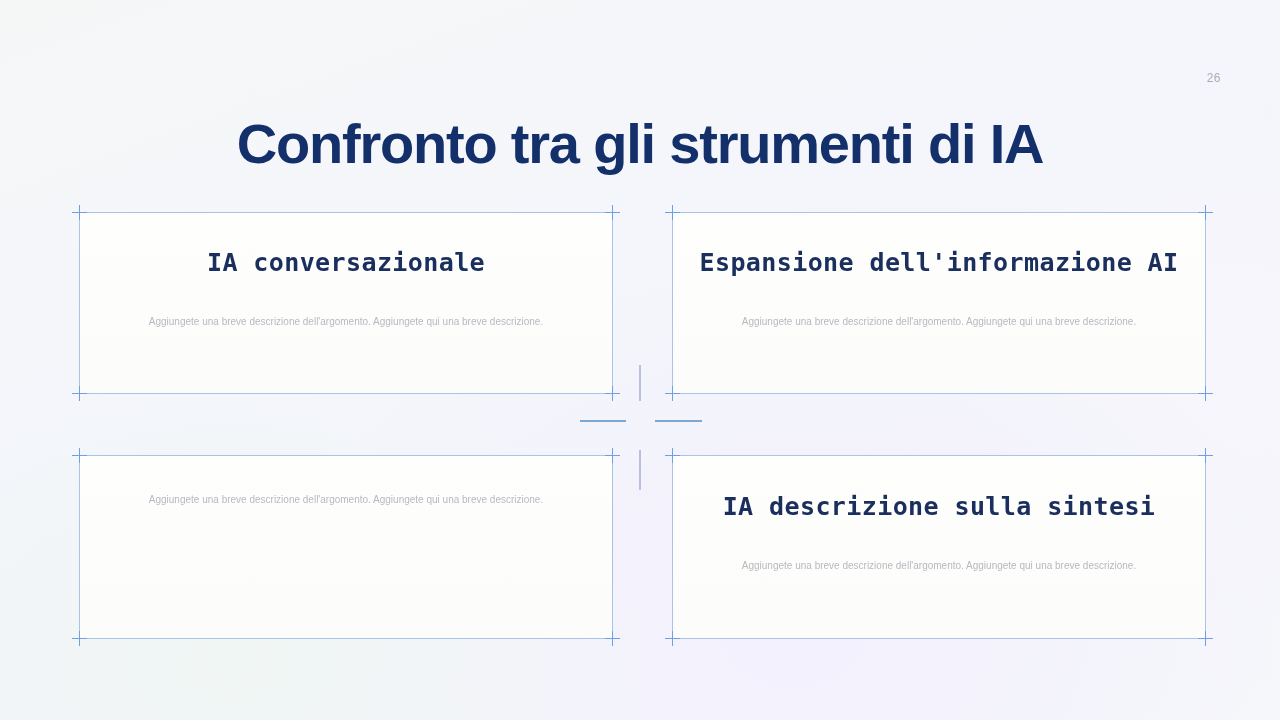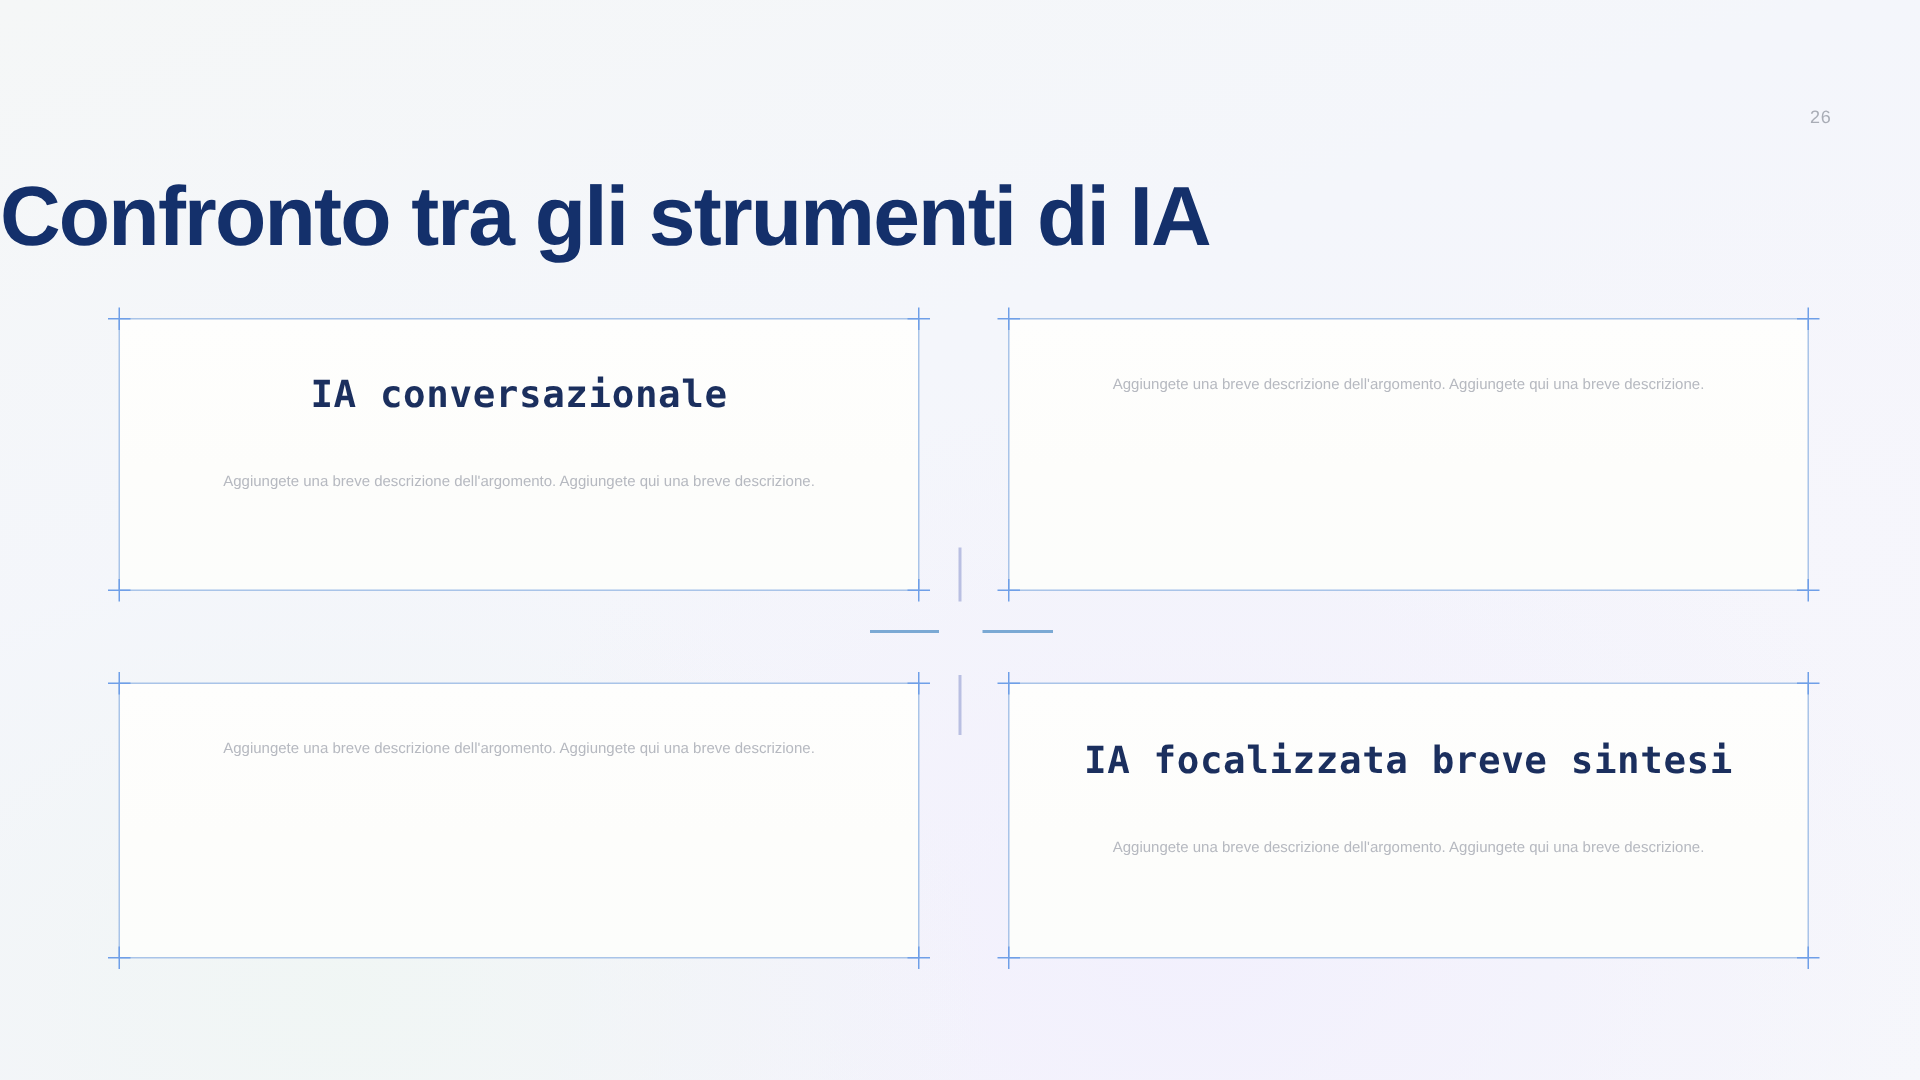--- a/index.html
+++ b/index.html
@@ -39,20 +39,21 @@
     letter-spacing: 0.5px;
     font-family: "Liberation Sans", sans-serif;
   }
 
   
   .slide-title {
     position: absolute;
     left: 0;
     right: 0;
     top: 74px;
+    text-align: center;
     font-family: "Liberation Sans", sans-serif;
     font-weight: bold;
     font-size: 56px;
     line-height: 64px;
     letter-spacing: -1.2px;
     color: #14306b;
     white-space: nowrap;
   }
 
   
@@ -180,37 +181,38 @@
       <span class="corner c-br"></span>
       <div class="card-title">IA conversazionale</div>
       <div class="card-desc">Aggiungete una breve descrizione dell'argomento. Aggiungete qui una breve descrizione.</div>
     </div>
 
     <div class="card pos-tr">
       <span class="corner c-tl"></span>
       <span class="corner c-tr"></span>
       <span class="corner c-bl"></span>
       <span class="corner c-br"></span>
+      <div class="card-title">Espansione dell'informazione AI</div>
       <div class="card-desc">Aggiungete una breve descrizione dell'argomento. Aggiungete qui una breve descrizione.</div>
     </div>
 
     <div class="card pos-bl">
       <span class="corner c-tl"></span>
       <span class="corner c-tr"></span>
       <span class="corner c-bl"></span>
       <span class="corner c-br"></span>
       <div class="card-desc">Aggiungete una breve descrizione dell'argomento. Aggiungete qui una breve descrizione.</div>
     </div>
 
     <div class="card pos-br">
       <span class="corner c-tl"></span>
       <span class="corner c-tr"></span>
       <span class="corner c-bl"></span>
       <span class="corner c-br"></span>
-      <div class="card-title">IA focalizzata breve sintesi</div>
+      <div class="card-title">IA descrizione sulla sintesi</div>
       <div class="card-desc">Aggiungete una breve descrizione dell'argomento. Aggiungete qui una breve descrizione.</div>
     </div>
 
     <div class="divider">
       <span class="div-v up"></span>
       <span class="div-v down"></span>
       <span class="div-h left"></span>
       <span class="div-h right"></span>
     </div>
 

